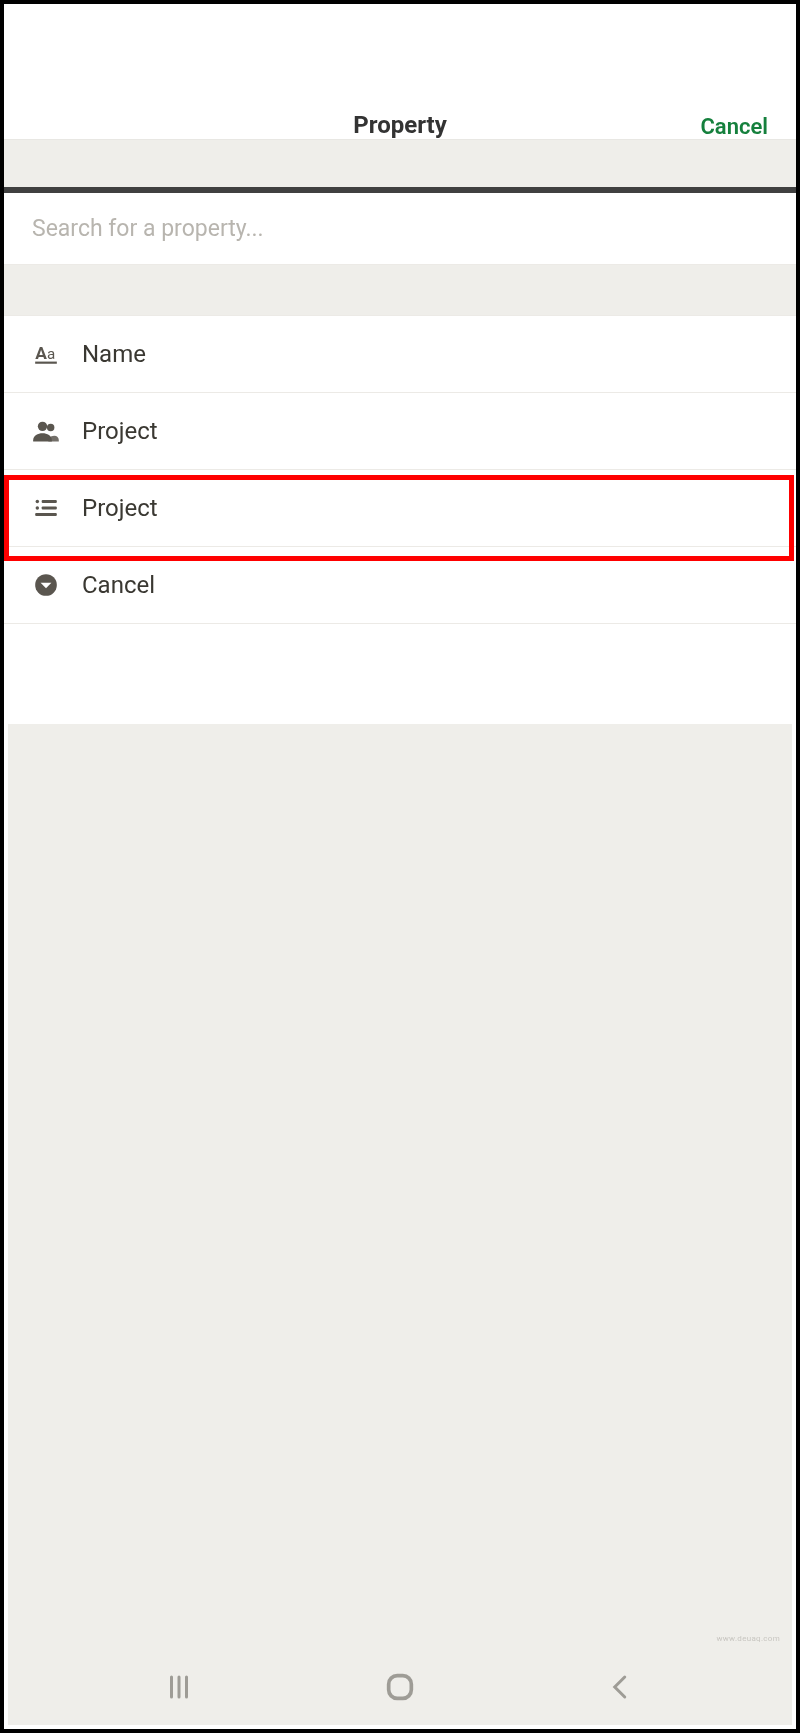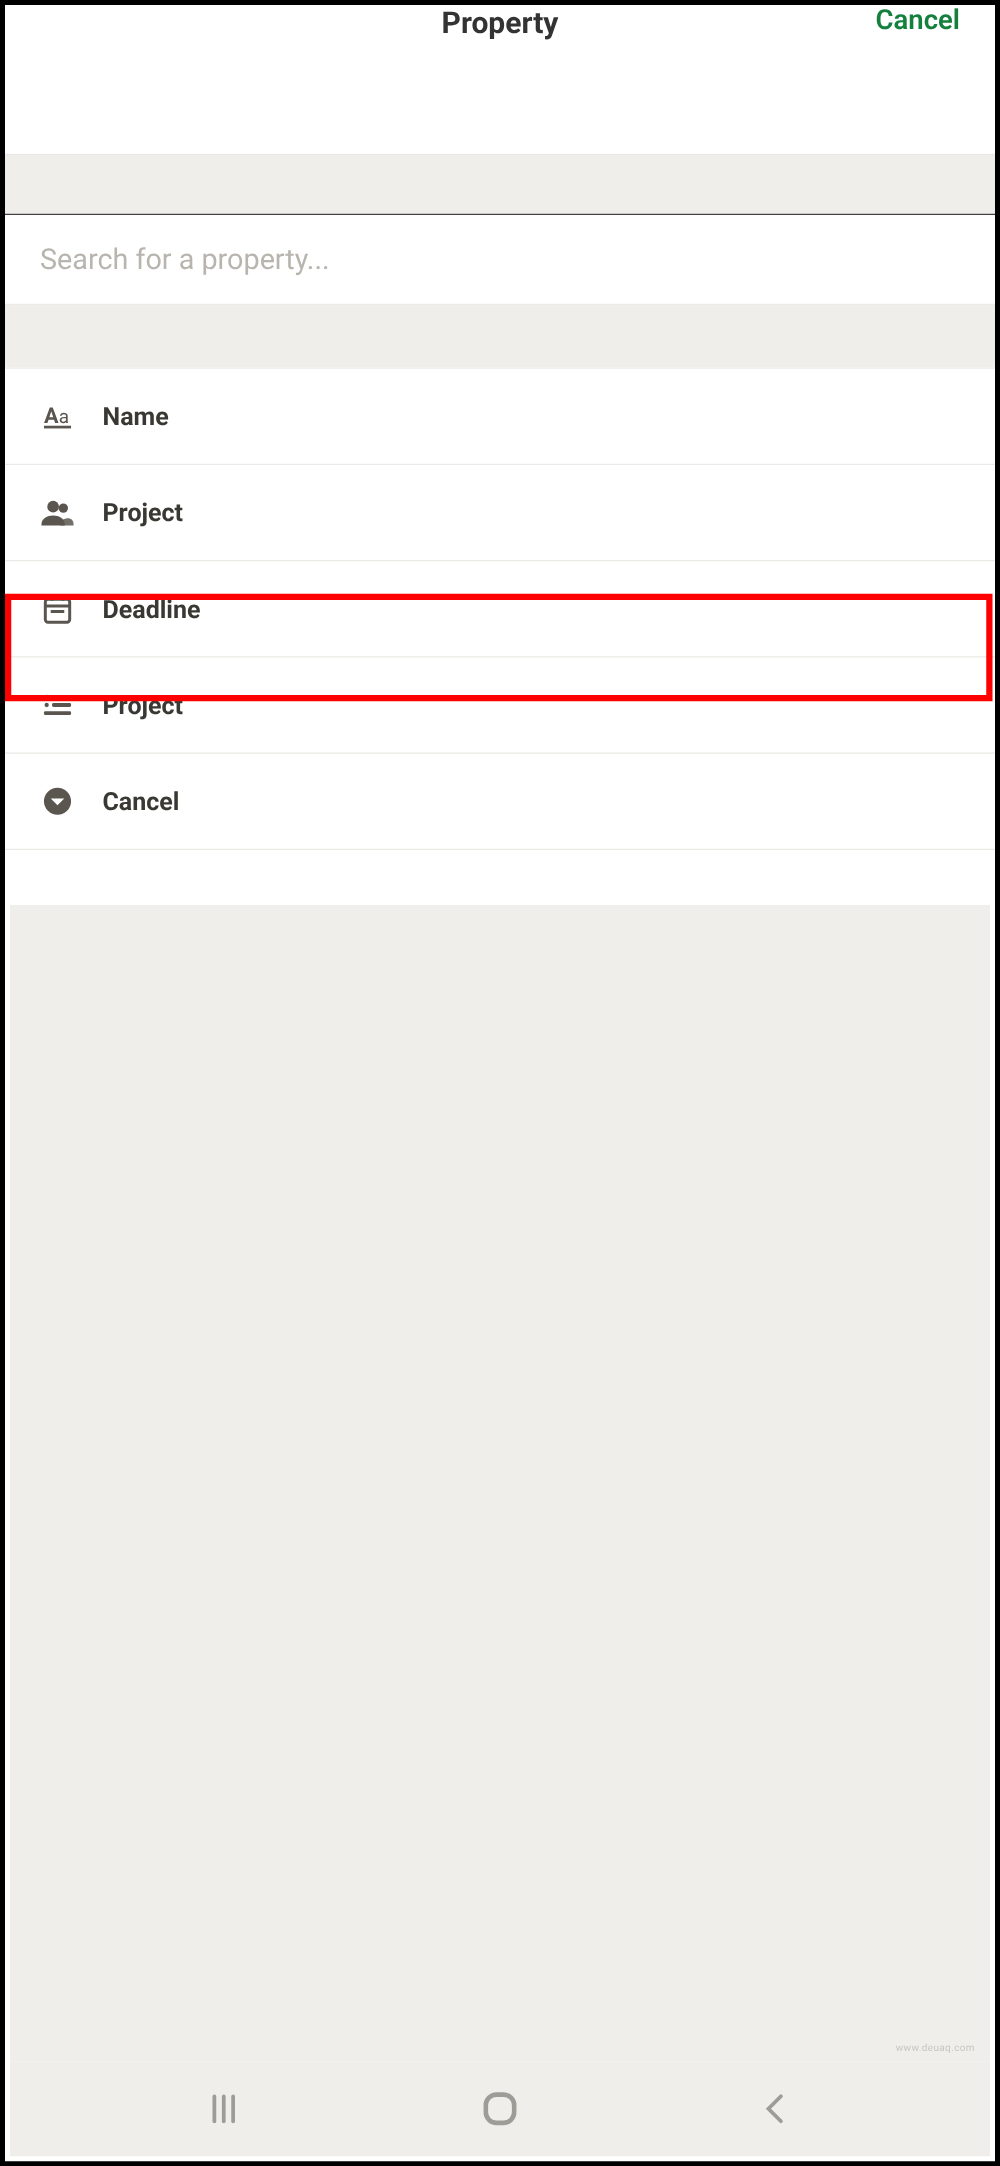--- a/index.html
+++ b/index.html
@@ -10,23 +10,23 @@
     }
     body {
       width: 800px;
       height: 1733px;
       background: #fff;
       border: 4px solid #000;
       position: relative;
       overflow: hidden;
     }
     .header {
-      height: 119px;
-      display: flex;
-      align-items: flex-start;
+      height: 135px;
+      display: flex;
+      align-items: flex-end;
       justify-content: center;
       position: relative;
       background: #fff;
     }
     .header-title {
       font-size: 24px;
       font-weight: 700;
       color: #333;
     }
     .header-cancel {
@@ -38,21 +38,21 @@
       cursor: pointer;
     }
     .spacer-top {
       height: 48px;
       background: #efeeea;
       border-top: 1px solid #e8e7e3;
     }
     .search-row {
       background: #fff;
       padding: 22px 28px;
-      border-top: 1px solid #404040;
+      border-top: 6px solid #404040;
       border-bottom: 1px solid #eceae6;
     }
     .search-input {
       width: 100%;
       border: none;
       outline: none;
       font-size: 23px;
       color: #333;
       background: transparent;
     }
@@ -79,23 +79,23 @@
       width: 28px;
       height: 28px;
       margin-right: 22px;
       color: #5a564f;
       display: flex;
       align-items: center;
       justify-content: center;
       flex-shrink: 0;
     }
     .property-label {
-      font-size: 20px;
+      font-size: 24px;
       color: #3a3832;
-      font-weight: 700;
+      font-weight: 400;
     }
     .highlight-box {
       position: absolute;
       left: 0px;
       top: 471px;
       width: 790px;
       height: 86px;
       border: 5px solid #ff0000;
       pointer-events: none;
       z-index: 10;
@@ -172,32 +172,20 @@
       <svg viewBox="0 0 24 24" width="28" height="28" fill="currentColor">
         <circle cx="9" cy="8" r="4"></circle>
         <circle cx="16" cy="9" r="3.2"></circle>
         <path d="M1 20c0-4 4-6 8-6s8 2 8 6v1H1v-1z"></path>
         <path d="M14 21c0-2.5 1.5-5 5-5 2.5 0 4 1.5 4 4v1h-9z" opacity="0.85"></path>
       </svg>
     </div>
     <div class="property-label">Project</div>
   </div>
 
-  <div class="property-item">
-    <div class="property-icon">
-      <svg viewBox="0 0 24 24" width="26" height="26" fill="none" stroke="currentColor" stroke-width="2.2">
-        <rect x="3" y="5" width="18" height="17" rx="2" fill="none"></rect>
-        <line x1="3" y1="10" x2="21" y2="10"></line>
-        <line x1="7" y1="14" x2="17" y2="14"></line>
-        <line x1="8" y1="3" x2="8" y2="6"></line>
-        <line x1="16" y1="3" x2="16" y2="6"></line>
-      </svg>
-    </div>
-    <div class="property-label">Deadline</div>
-  </div>
 
   <div class="property-item">
     <div class="property-icon">
       <svg viewBox="0 0 24 24" width="26" height="26" fill="currentColor">
         <circle cx="4" cy="6" r="1.6"></circle>
         <circle cx="4" cy="12" r="1.6"></circle>
         <rect x="8" y="4.6" width="14" height="2.8" rx="1"></rect>
         <rect x="8" y="10.6" width="14" height="2.8" rx="1"></rect>
         <rect x="2" y="16.6" width="20" height="2.8" rx="1"></rect>
       </svg>

